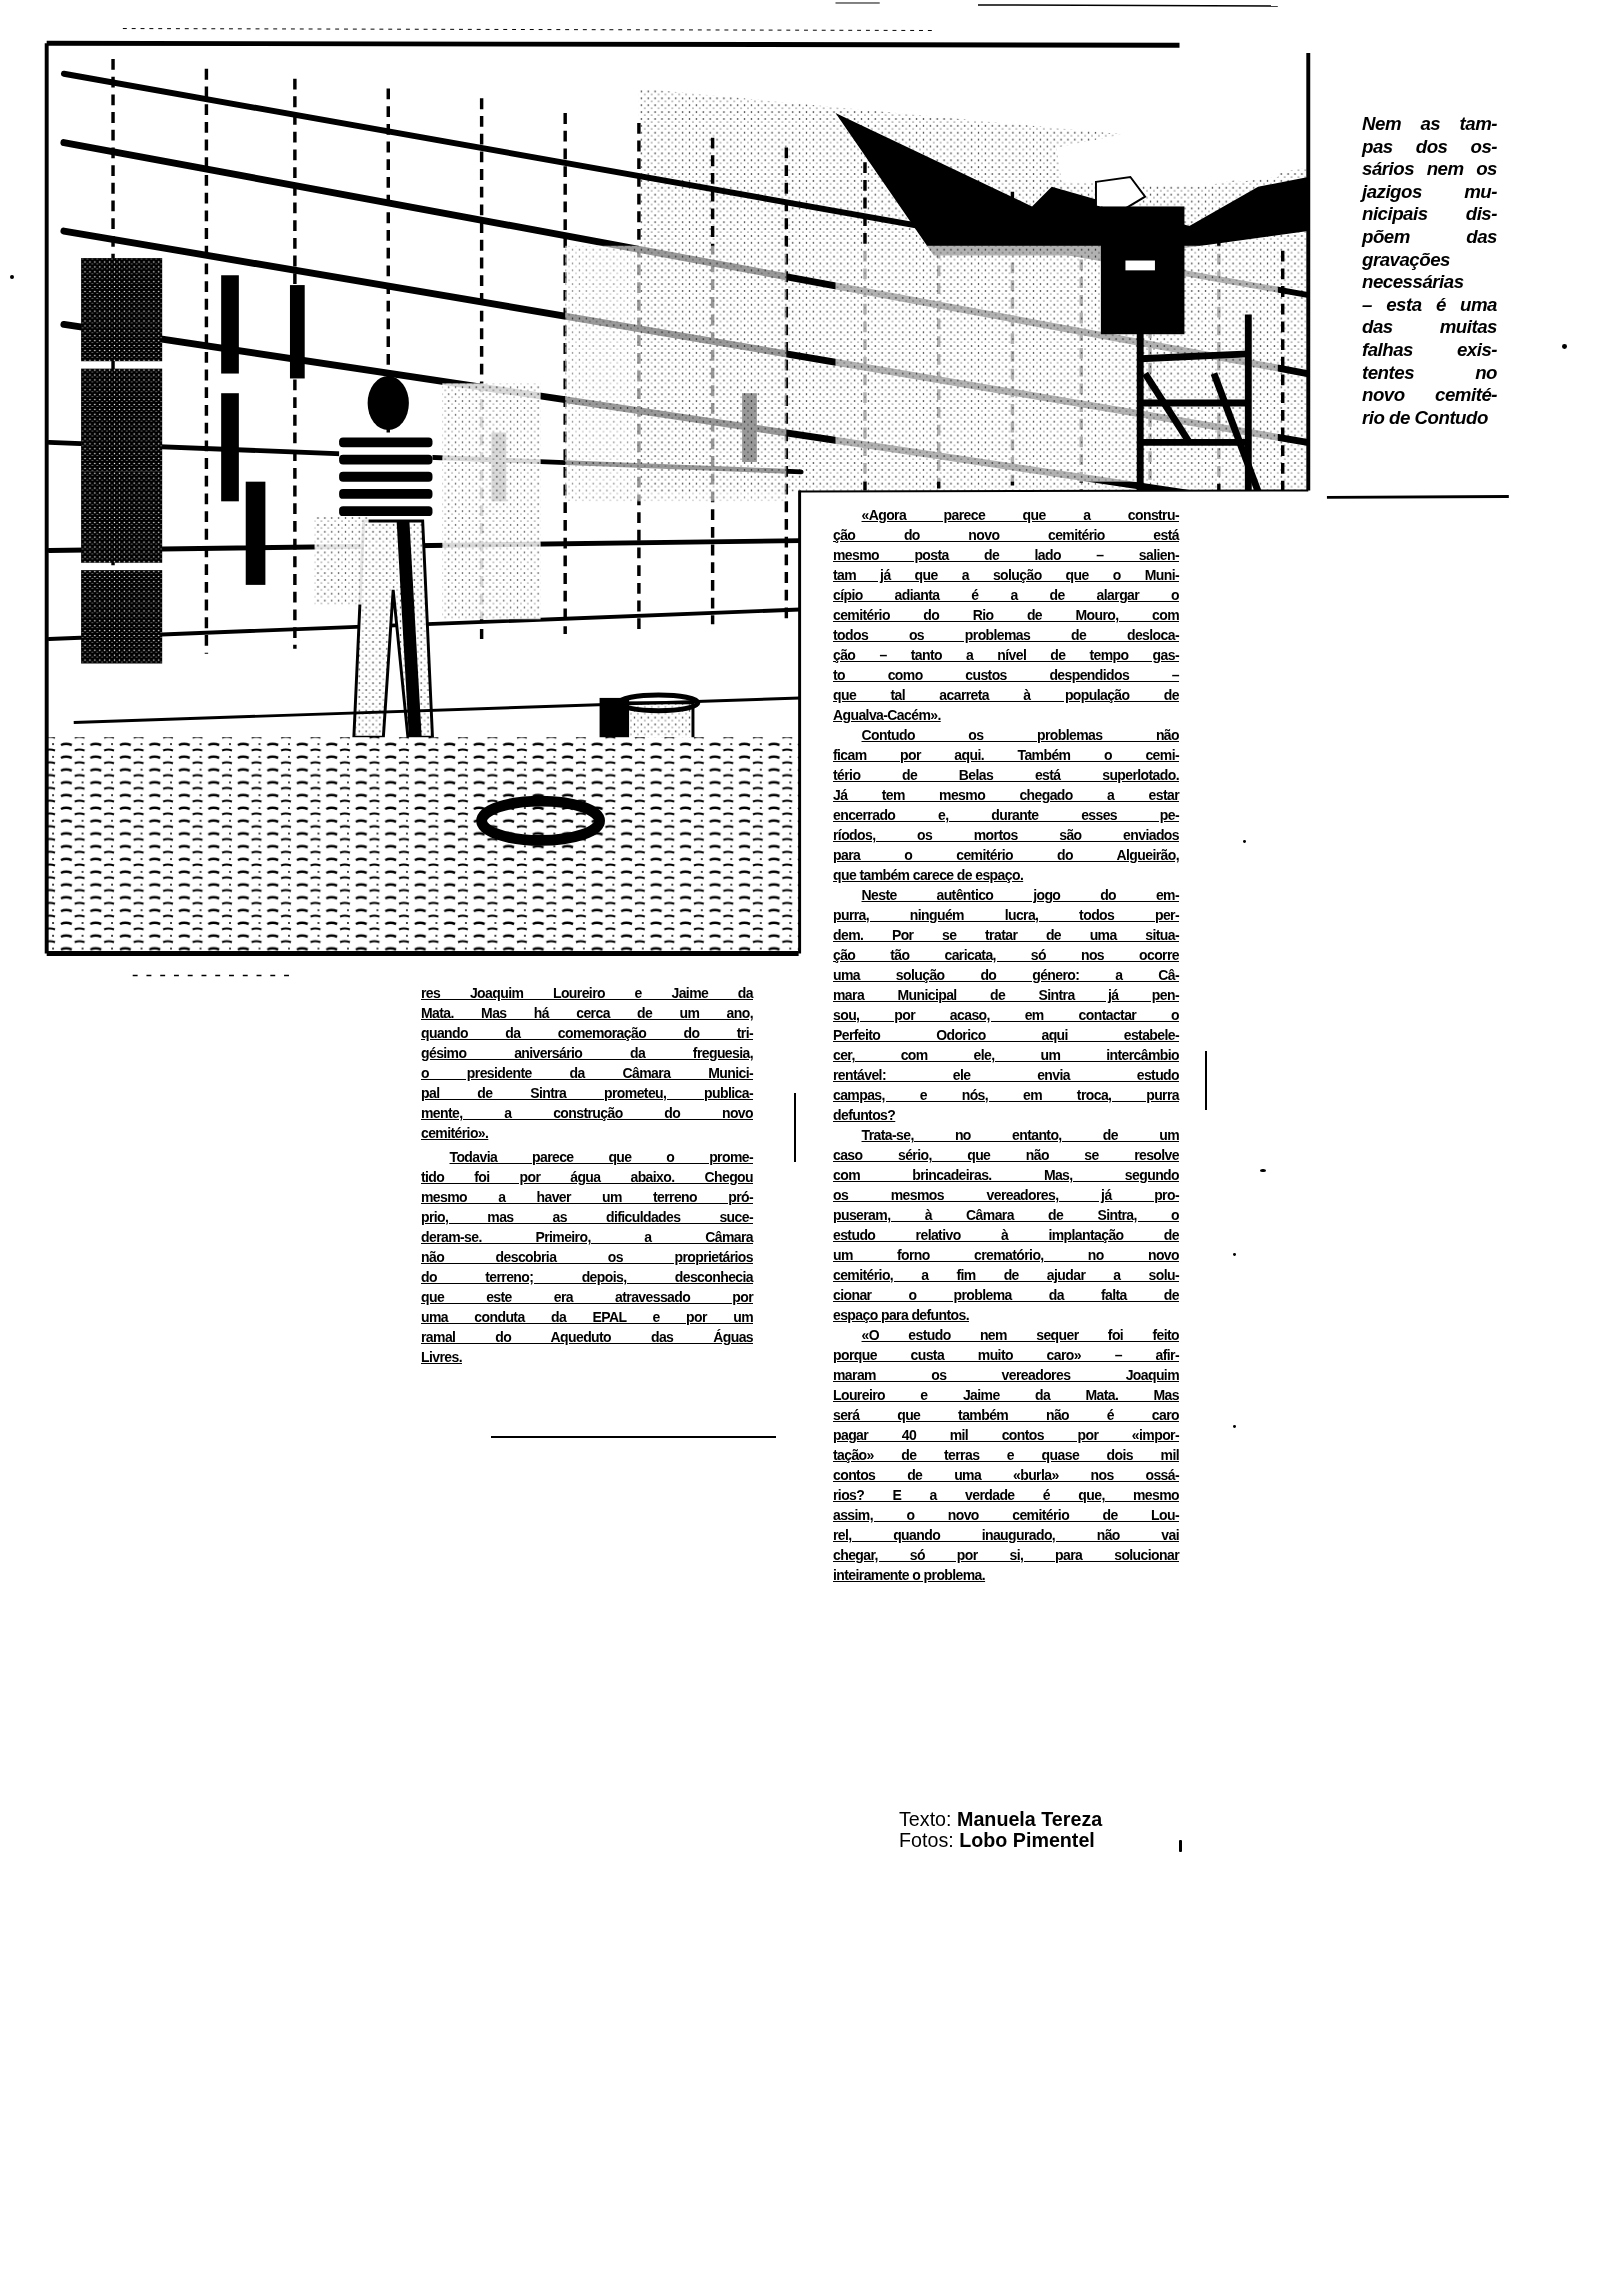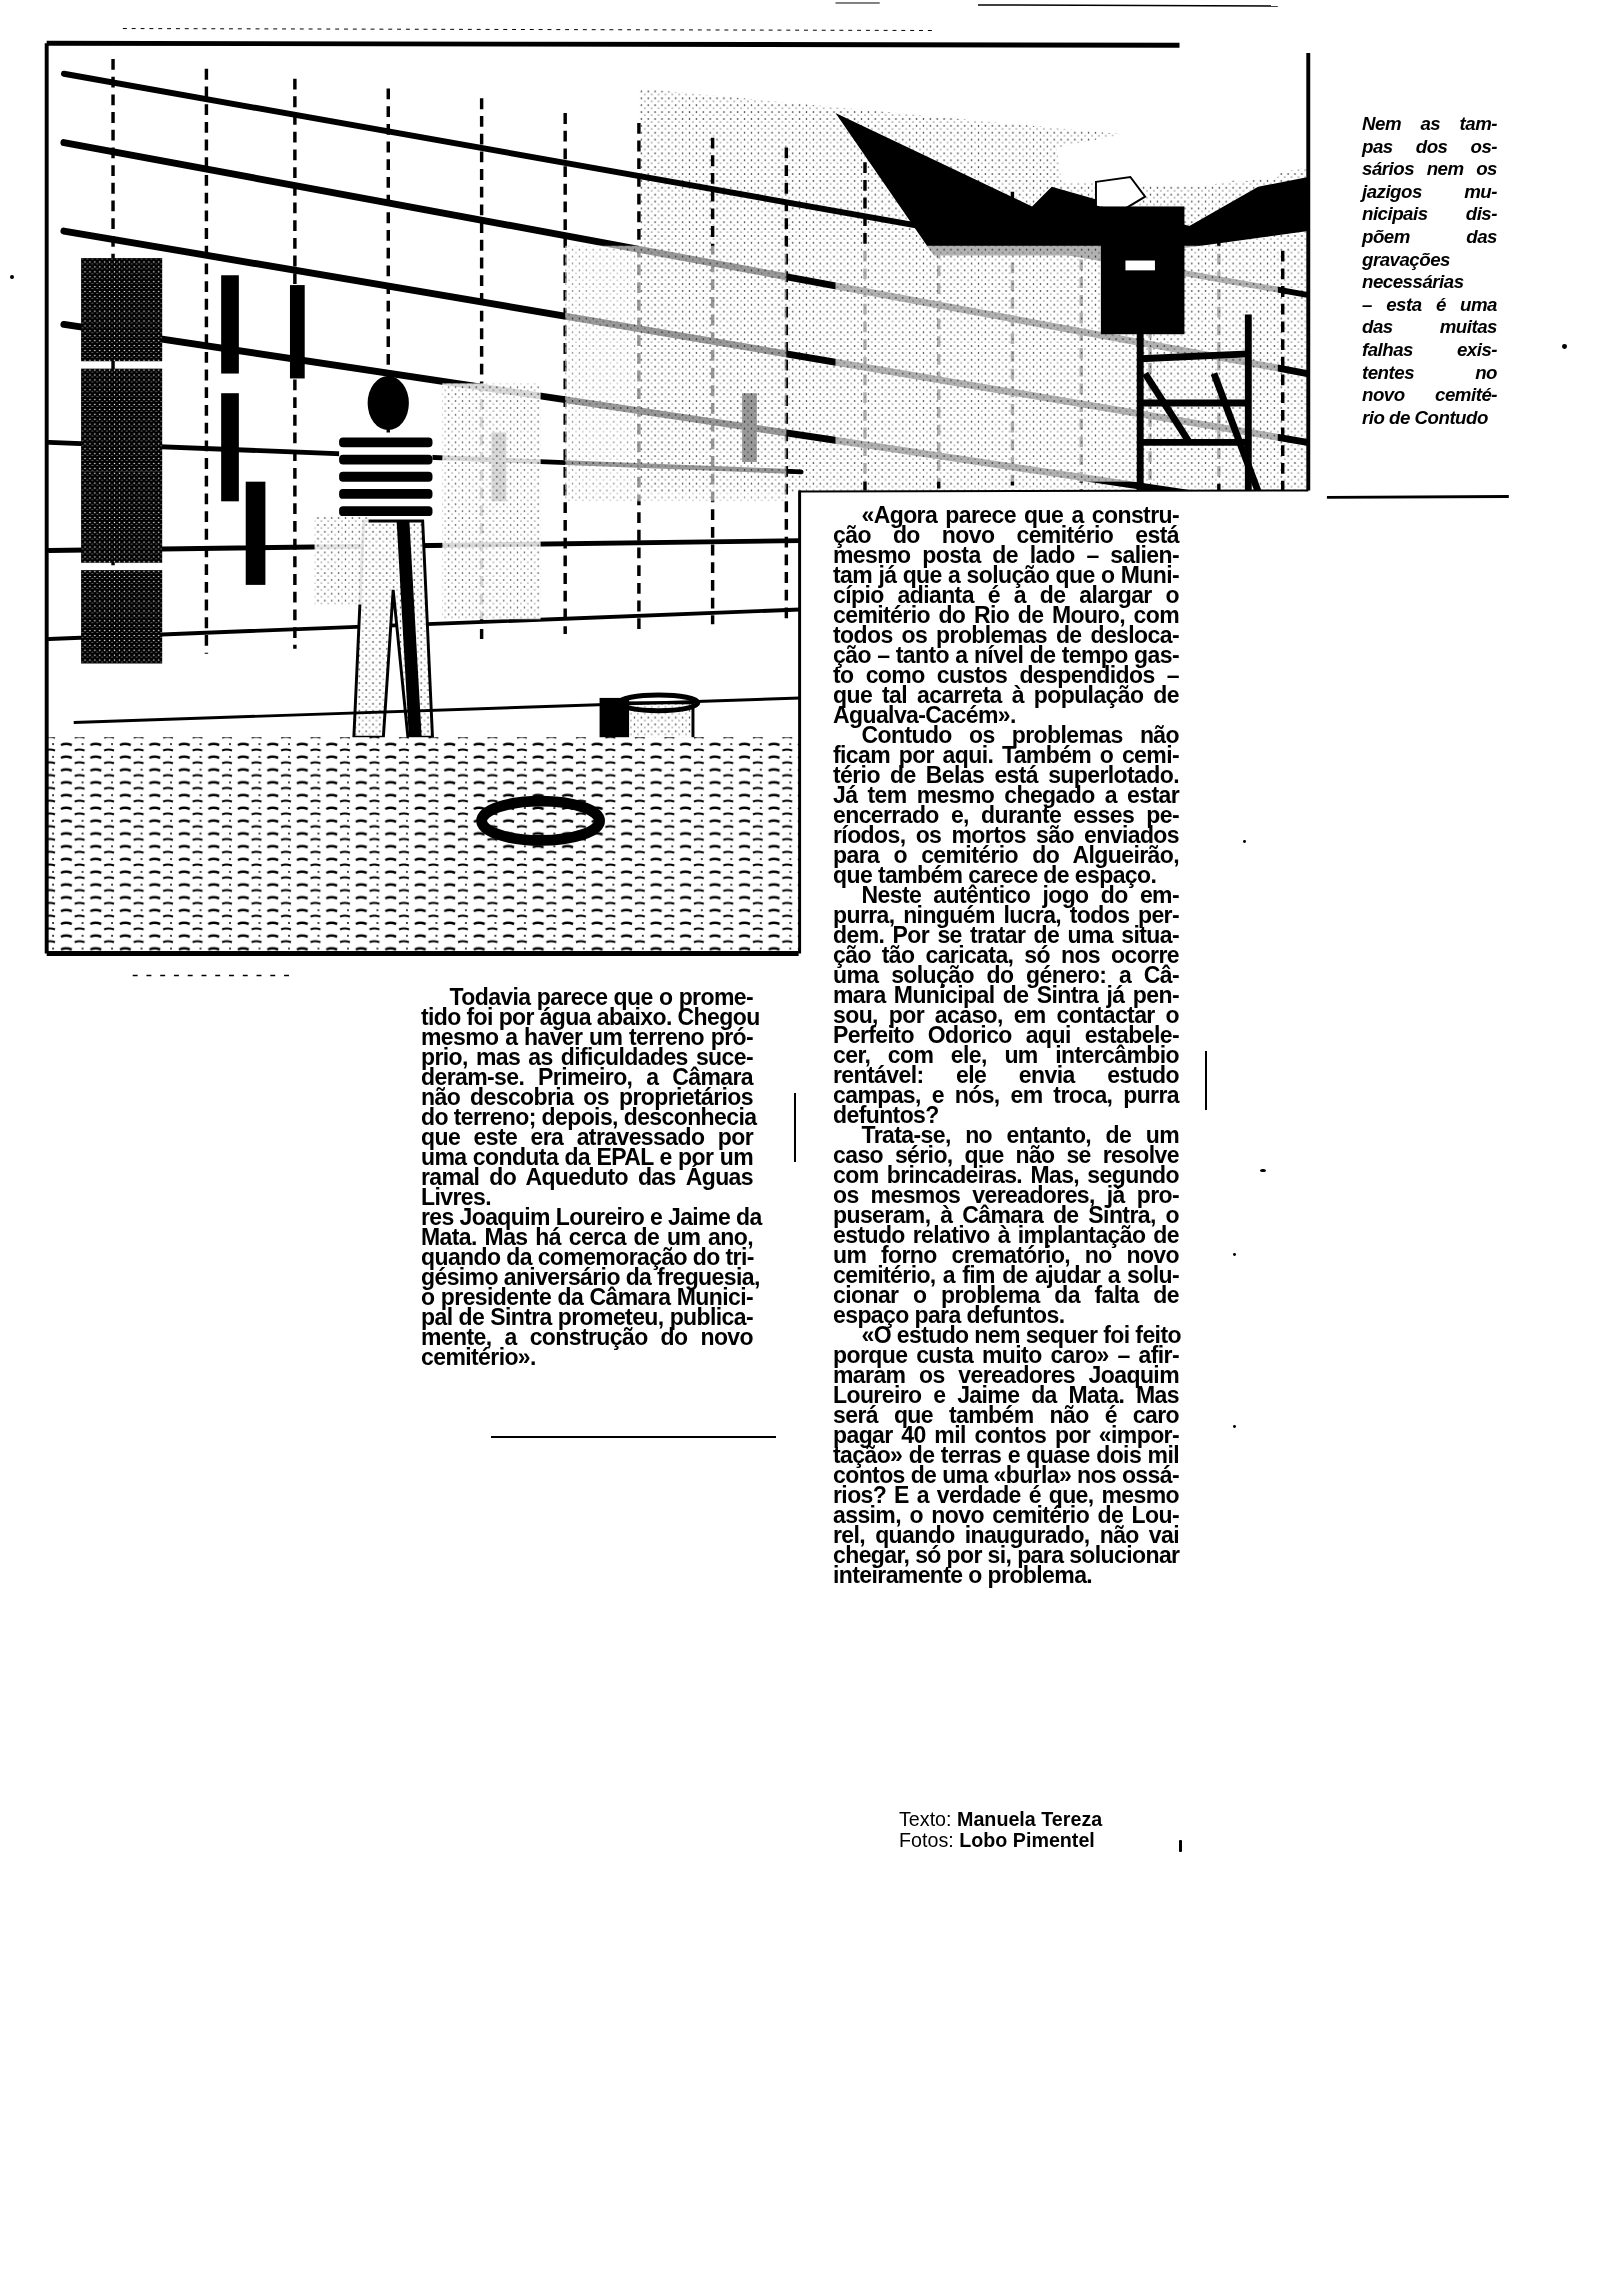--- a/index.html
+++ b/index.html
@@ -1,18 +1,18 @@
 <!DOCTYPE html>
 <html style="font-size:7.9px"><head>
 <meta charset="utf-8">
 <style>
   html, body { margin: 0; padding: 0; background: #ffffff; }
   body { width: 1612px; height: 2295px; position: relative; overflow: hidden; font-family: "Liberation Sans", "DejaVu Sans", sans-serif; color: #000; }
   .photo { position: absolute; left: 0; top: 0; width: 1612px; height: 983px; }
-  .col { position: absolute; font-weight: bold; font-size: 23px; line-height: 20px; letter-spacing: -0.6px; }
+  .col { position: absolute; font-weight: bold; font-size: 14px; line-height: 20px; letter-spacing: -0.6px; text-decoration: underline; }
   .col .ln { display: block; white-space: nowrap; text-align: justify; text-align-last: justify; height: 20px; overflow: visible; }
   .col .ln.last { text-align-last: left; }
   .col .ln.ind { padding-left: 28.5px; }
   .caption { position: absolute; left: 1362px; top: 113px; width: 135px; font-style: italic; font-weight: bold; font-size: 18.7px; line-height: 22.6px; letter-spacing: -0.5px; }
   .caption .ln { display: block; white-space: nowrap; text-align: justify; text-align-last: justify; height: 22.6px; }
   .caption .ln.last { text-align-last: left; }
   .credits { position: absolute; left: 899px; top: 1809px; width: 283px; font-weight: bold; font-size: 19.7px; line-height: 20.6px; text-align: left; }
   .credits .row { display: block; white-space: nowrap; }
   .credits .lbl { font-weight: normal; }
   .rule { position: absolute; background: #000; }
@@ -158,42 +158,42 @@
   <span class="ln">necessárias</span>
   <span class="ln">– esta é uma</span>
   <span class="ln">das muitas</span>
   <span class="ln">falhas exis-</span>
   <span class="ln">tentes no</span>
   <span class="ln">novo cemité-</span>
   <span class="ln last">rio de Contudo</span>
 </div>
 
 <div class="col" style="left:421px; top:983px; width:332px;">
+  <div>
+    <span class="ln">res Joaquim Loureiro e Jaime da</span>
+    <span class="ln">Mata. Mas há cerca de um ano,</span>
+    <span class="ln">quando da comemoração do tri-</span>
+    <span class="ln">gésimo aniversário da freguesia,</span>
+    <span class="ln">o presidente da Câmara Munici-</span>
+    <span class="ln">pal de Sintra prometeu, publica-</span>
+    <span class="ln">mente, a construção do novo</span>
+    <span class="ln last">cemitério».</span>
+  </div>
   <div style="margin-top:3.9px;">
     <span class="ln ind">Todavia parece que o prome-</span>
     <span class="ln">tido foi por água abaixo. Chegou</span>
     <span class="ln">mesmo a haver um terreno pró-</span>
     <span class="ln">prio, mas as dificuldades suce-</span>
     <span class="ln">deram-se. Primeiro, a Câmara</span>
     <span class="ln">não descobria os proprietários</span>
     <span class="ln">do terreno; depois, desconhecia</span>
     <span class="ln">que este era atravessado por</span>
     <span class="ln">uma conduta da EPAL e por um</span>
     <span class="ln">ramal do Aqueduto das Águas</span>
     <span class="ln last">Livres.</span>
-  </div>
-  <div>
-    <span class="ln">res Joaquim Loureiro e Jaime da</span>
-    <span class="ln">Mata. Mas há cerca de um ano,</span>
-    <span class="ln">quando da comemoração do tri-</span>
-    <span class="ln">gésimo aniversário da freguesia,</span>
-    <span class="ln">o presidente da Câmara Munici-</span>
-    <span class="ln">pal de Sintra prometeu, publica-</span>
-    <span class="ln">mente, a construção do novo</span>
-    <span class="ln last">cemitério».</span>
   </div>
 </div>
 
 <div class="col" style="left:833px; top:505px; width:346px;">
   <div>
     <span class="ln ind">«Agora parece que a constru-</span>
     <span class="ln">ção do novo cemitério está</span>
     <span class="ln">mesmo posta de lado – salien-</span>
     <span class="ln">tam já que a solução que o Muni-</span>
     <span class="ln">cípio adianta é a de alargar o</span>

